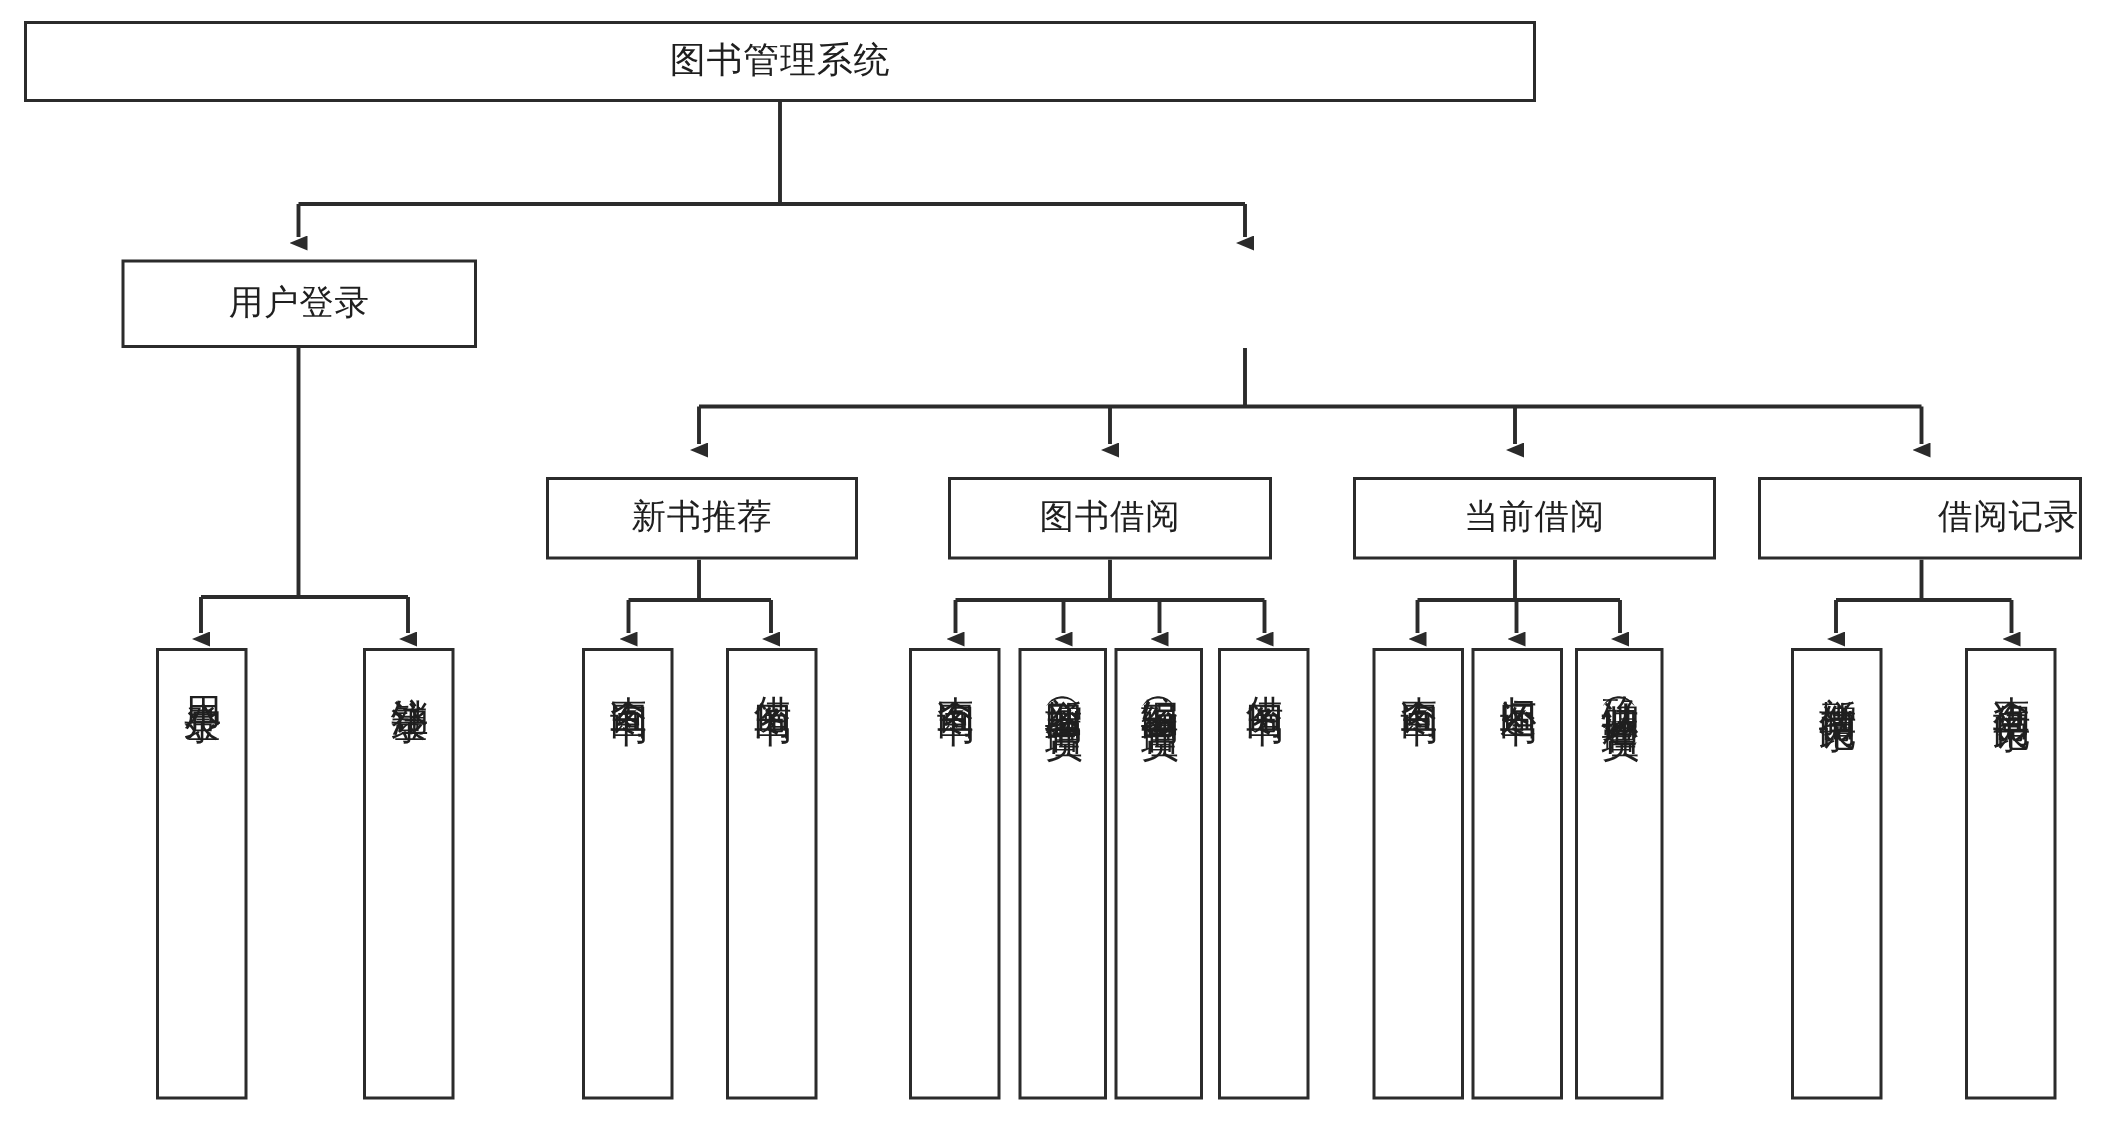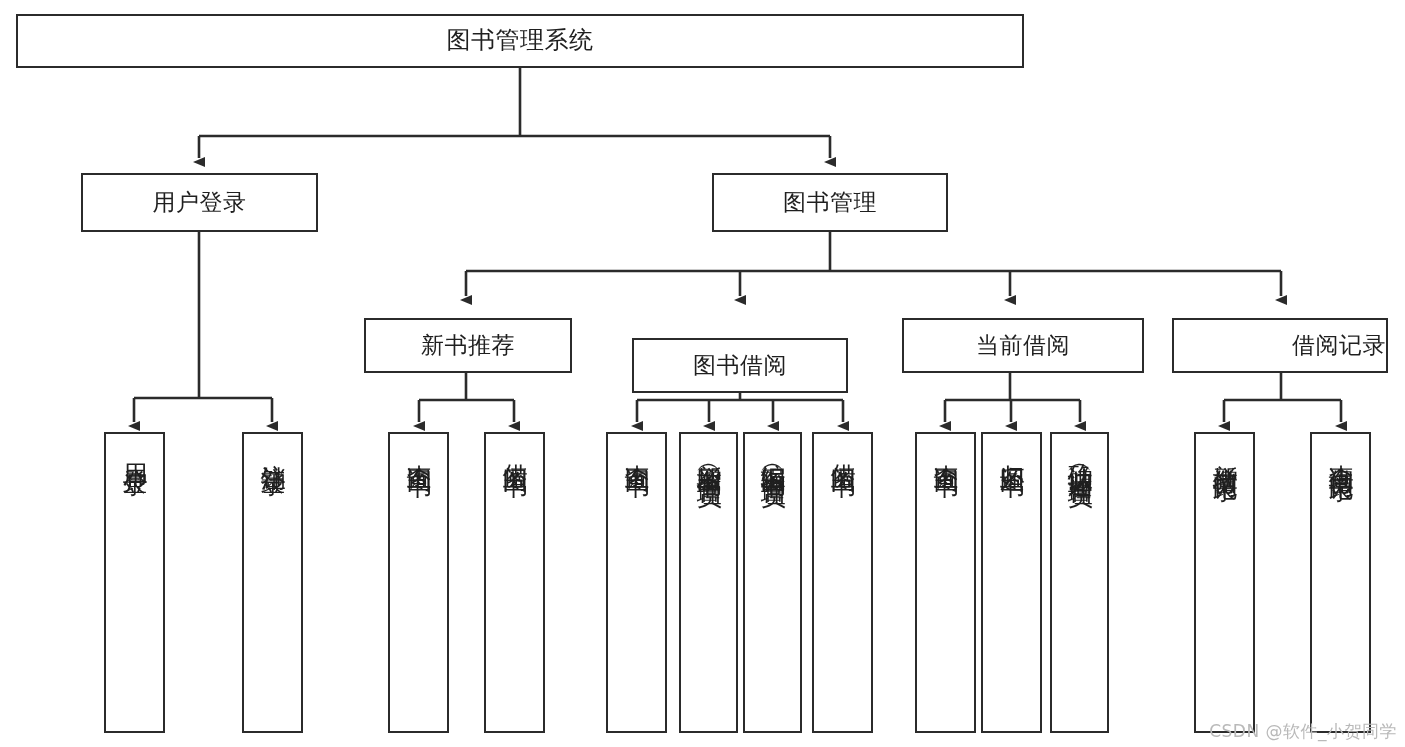--- a/index.html
+++ b/index.html
@@ -132,28 +132,25 @@
     </g>
   </svg>
 
   <div class="node h root" style="left:16px; top:14px; width:1008px; height:54px;">
     <span class="label">图书管理系统</span>
   </div>
 
   <div class="node h" style="left:81px; top:173px; width:237px; height:59px;">
     <span class="label">用户登录</span>
   </div>
-  <div class="node h" style="left:712px; top:173px; width:236px; height:59px;">
-    <span class="label">图书管理</span>
-  </div>
 
   <div class="node h" style="left:364px; top:318px; width:208px; height:55px;">
     <span class="label">新书推荐</span>
   </div>
-  <div class="node h" style="left:632px; top:318px; width:216px; height:55px;margin-top:20px;">
+  <div class="node h" style="left:632px; top:318px; width:216px; height:55px;">
     <span class="label">图书借阅</span>
   </div>
   <div class="node h" style="left:902px; top:318px; width:242px; height:55px;">
     <span class="label">当前借阅</span>
   </div>
   <div class="node h" style="left:1172px; top:318px; width:216px; height:55px;justify-content:flex-end;">
     <span class="label">借阅记录</span>
   </div>
 
   <div class="node v" style="left:104px; top:432px; width:61px; height:301px;">
@@ -193,15 +190,14 @@
     <span class="label">确认归还（管理员）</span>
   </div>
 
   <div class="node v tall" style="left:1194px; top:432px; width:61px; height:301px;">
     <span class="label">新增借阅记录</span>
   </div>
   <div class="node v tall" style="left:1310px; top:432px; width:61px; height:301px;">
     <span class="label">查询借阅记录</span>
   </div>
 
-  <div class="watermark">CSDN @软件_小贺同学</div>
 
 </div>
 
 </body></html>

